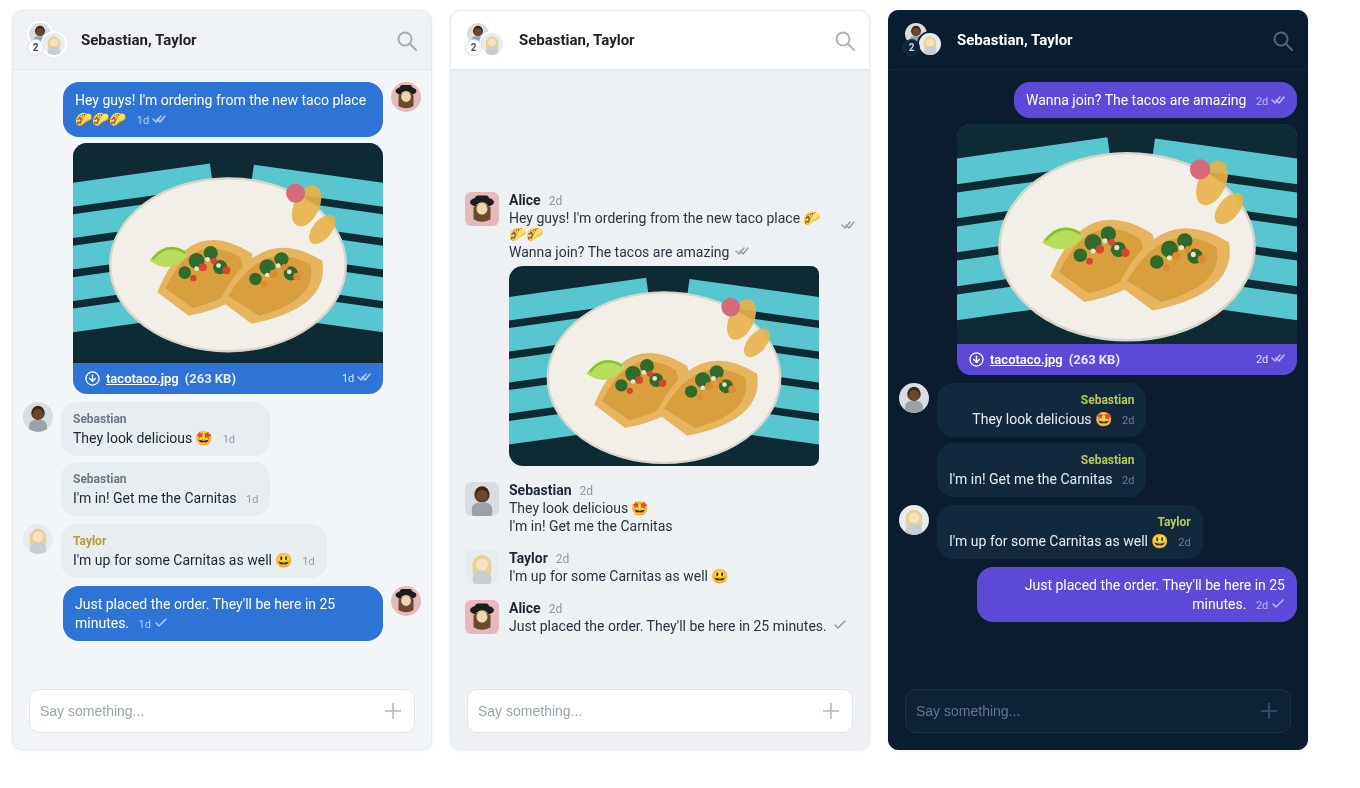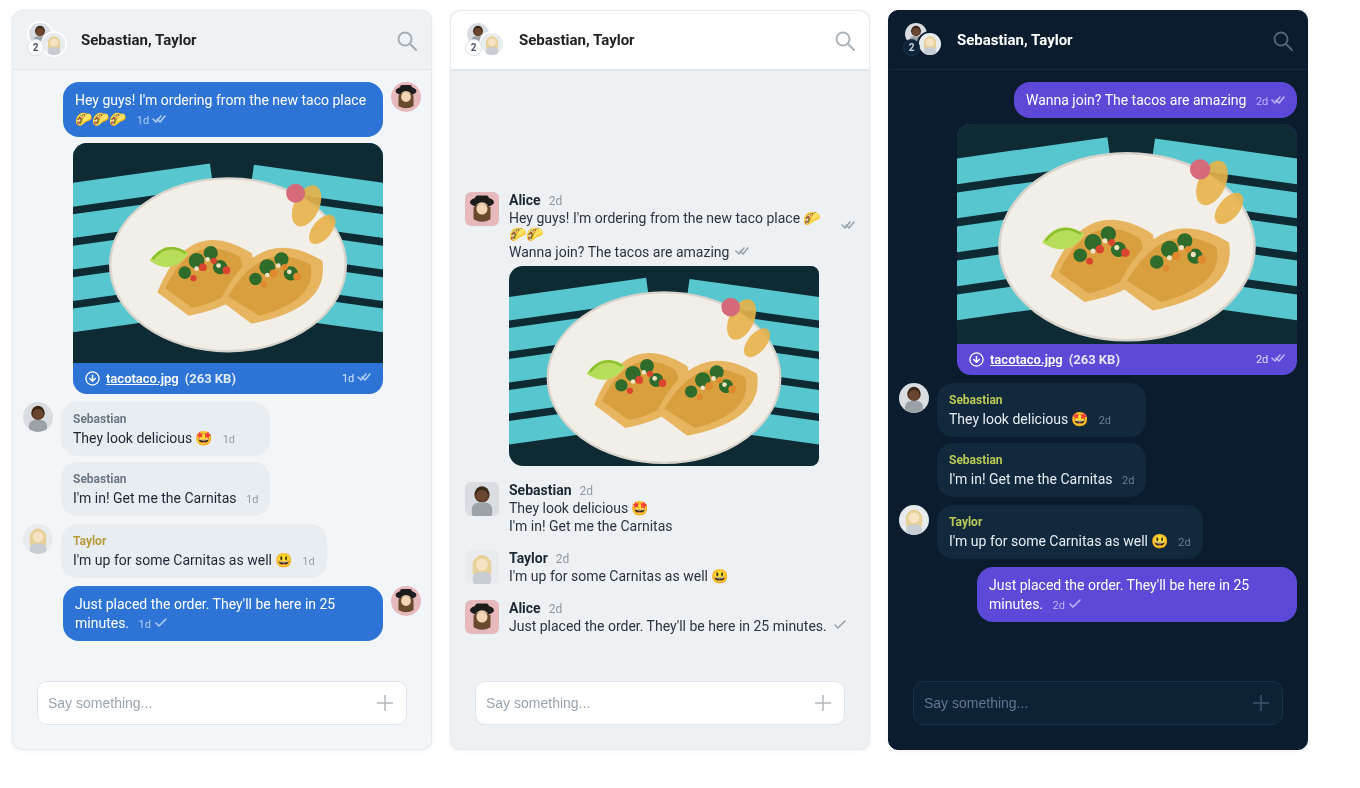--- a/index.html
+++ b/index.html
@@ -119,21 +119,21 @@
   .attach .bar { display: flex; align-items: center; justify-content: space-between; padding: 8px 12px; font-size: 13px; }
   .attach .bar .fn { text-decoration: underline; font-weight: 600; }
   .attach .bar .sz { opacity: .85; margin-left: 6px; font-weight: 700; }
   .attach .bar .left { display: flex; align-items: center; gap: 6px; }
 
   .dlicon { width: 15px; height: 15px; }
   .tick svg { width: 14px; height: 10px; }
 
   
   .composer {
-    margin: 24px; display: flex; align-items: center; gap: 8px;
+    margin: 16px; display: flex; align-items: center; gap: 8px;
     border-radius: 10px; padding: 10px 10px;
   }
   .a .composer { background: #fff; border: 1px solid #dfe5ea; }
   .b .composer { background: #fff; border: 1px solid #dfe5ea; }
   .c .composer { background: #0e2236; border: 1px solid #16314a; }
   .composer input {
     flex: 1; border: none; outline: none; background: transparent;
     font-size: 14px; color: #333;
   }
   .c .composer input { color: #dbe6ef; }
@@ -141,21 +141,21 @@
   .c .composer input::placeholder { color: #5e7893; }
   .plus { width: 22px; height: 22px; opacity: .55; cursor: pointer; }
 
   
   .ticks { display: inline-flex; align-items: center; gap: 2px; }
   .ticks svg { width: 14px; height: 10px; }
 
   
   .taco-svg { width: 100%; height: 100%; display: block; }
 
-  .c .msgs { color: #e6edf3; }
+  .c .msgs { color: #e6edf3; text-align: right; }
 </style>
 </head>
 <body>
 
 <svg width="0" height="0" style="position:absolute">
   <defs>
 
     <g id="av-seb">
       <rect width="40" height="40" fill="#d9dde1"></rect>
       <circle cx="20" cy="15" r="9" fill="#5a3b28"></circle>

